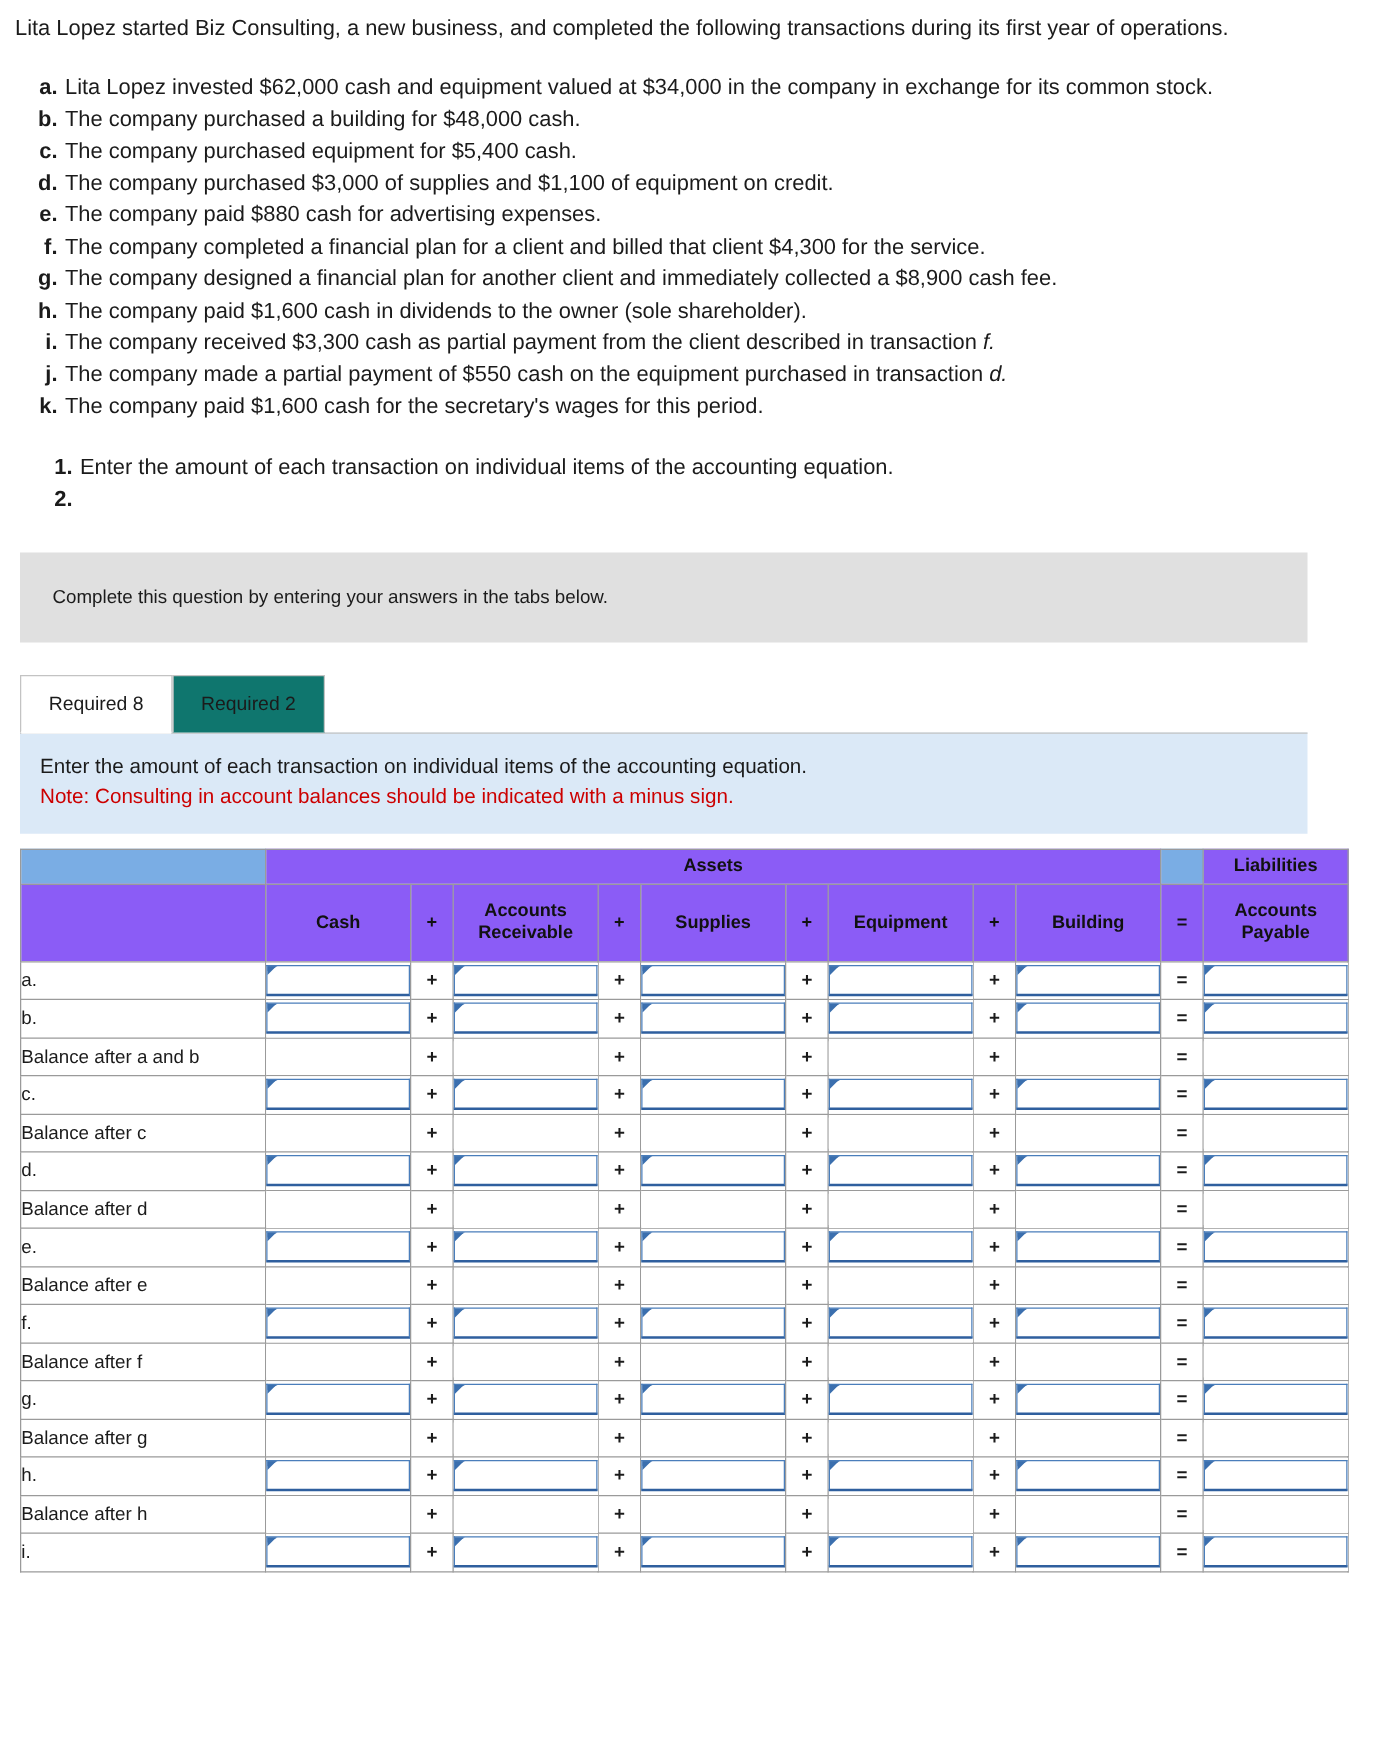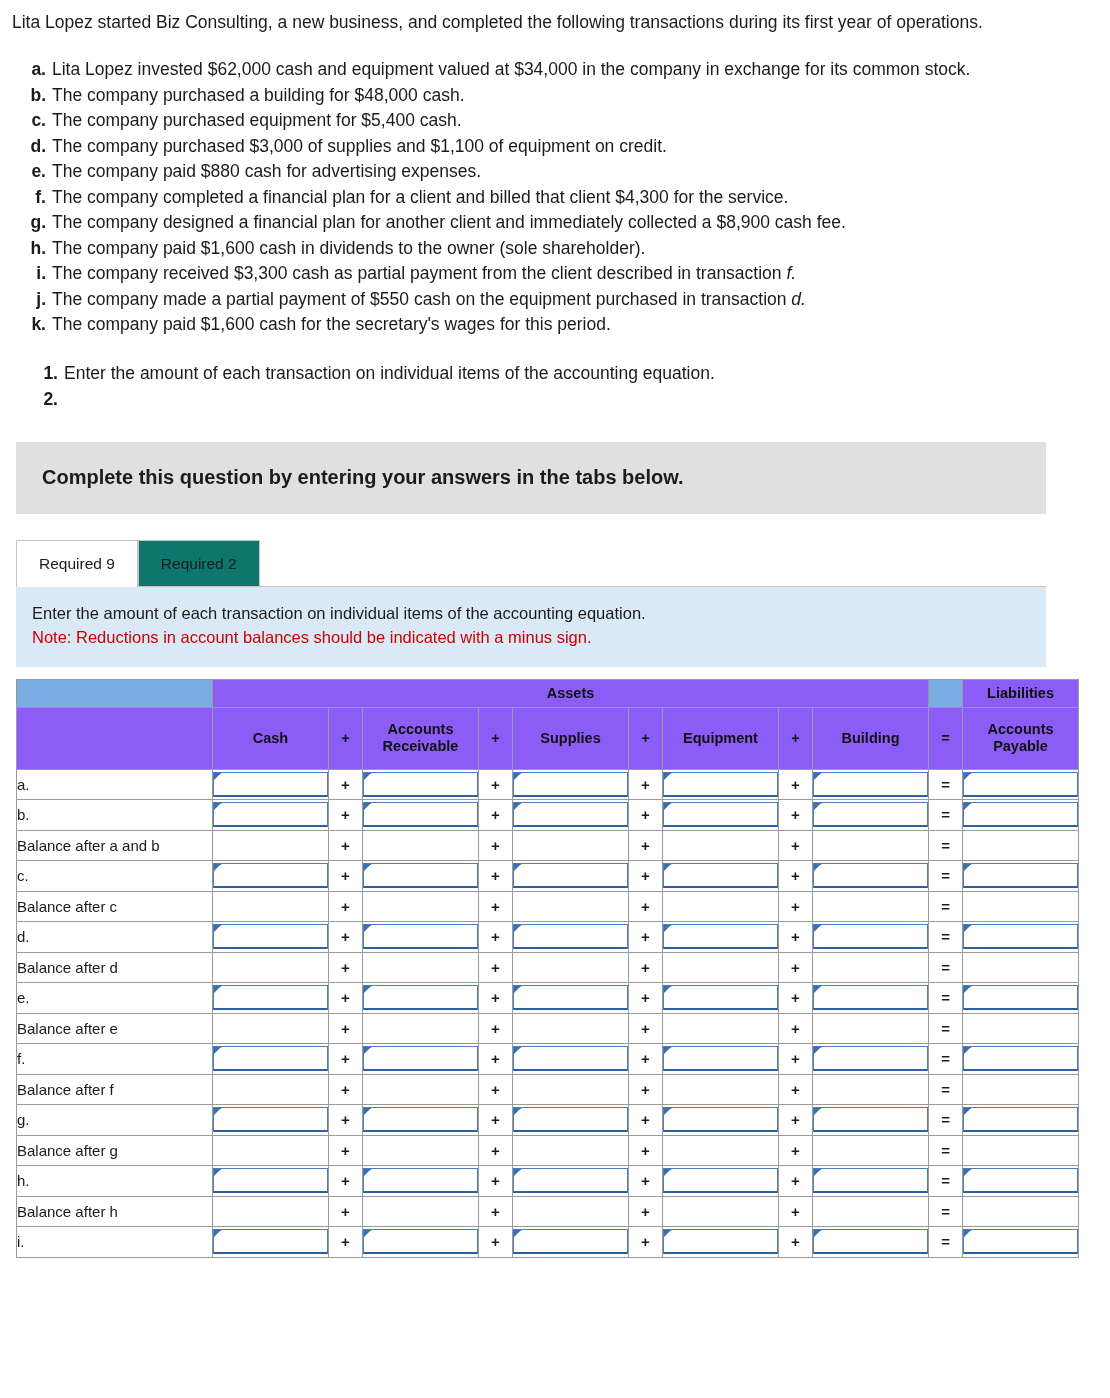--- a/index.html
+++ b/index.html
@@ -61,21 +61,21 @@
   
   .gray-banner {
     margin: 30px 0 0 16px;
     width: 1030px;
     height: 72px;
     background: #e0e0e0;
     display: flex;
     align-items: center;
     padding-left: 26px;
   }
-  .gray-banner .txt { font-weight: bold; font-size: 20px; }
+  .gray-banner .txt { font-weight: normal; font-size: 15px; }
 
   
   .tabbar {
     margin: 26px 0 0 16px;
     display: flex;
     align-items: flex-end;
     height: 46px;
     position: relative;
     z-index: 2;
   }
@@ -254,27 +254,27 @@
       <li>
         <span class="lbl">2.</span>
       </li>
     </ul>
 
   <div class="gray-banner">
     <span class="txt">Complete this question by entering your answers in the tabs below.</span>
   </div>
 
   <div class="tabbar">
-      <div class="tab active">Required 9</div>
+      <div class="tab active">Required 8</div>
       <div class="tab">Required 2</div>
     </div>
 
   <div class="blue-panel">
     <div class="line1">Enter the amount of each transaction on individual items of the accounting equation.</div>
-    <div class="line2">Note: Reductions in account balances should be indicated with a minus sign.</div>
+    <div class="line2">Note: Consulting in account balances should be indicated with a minus sign.</div>
   </div>
 
   <div class="wrap">
     <table class="ws">
       <colgroup>
         <col class="c-label">
           <col class="c-amt">
           <col class="c-op">
           <col class="c-amt">
         <col class="c-op">

